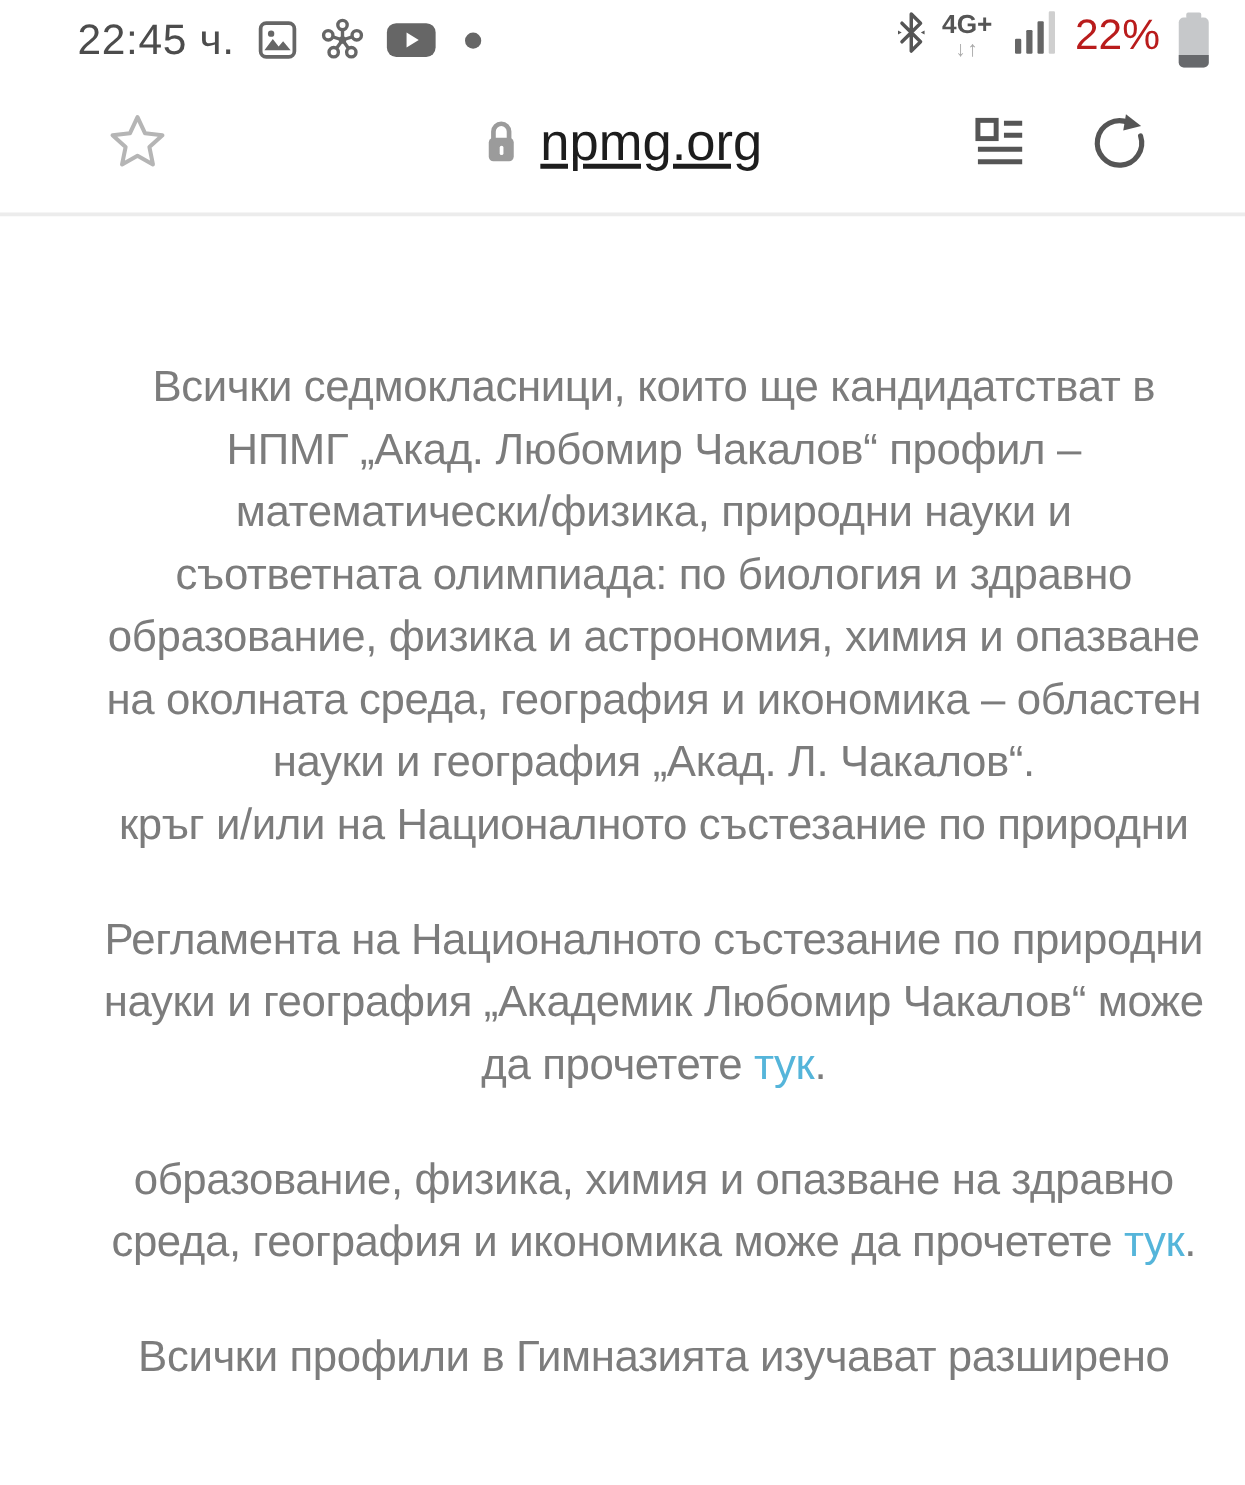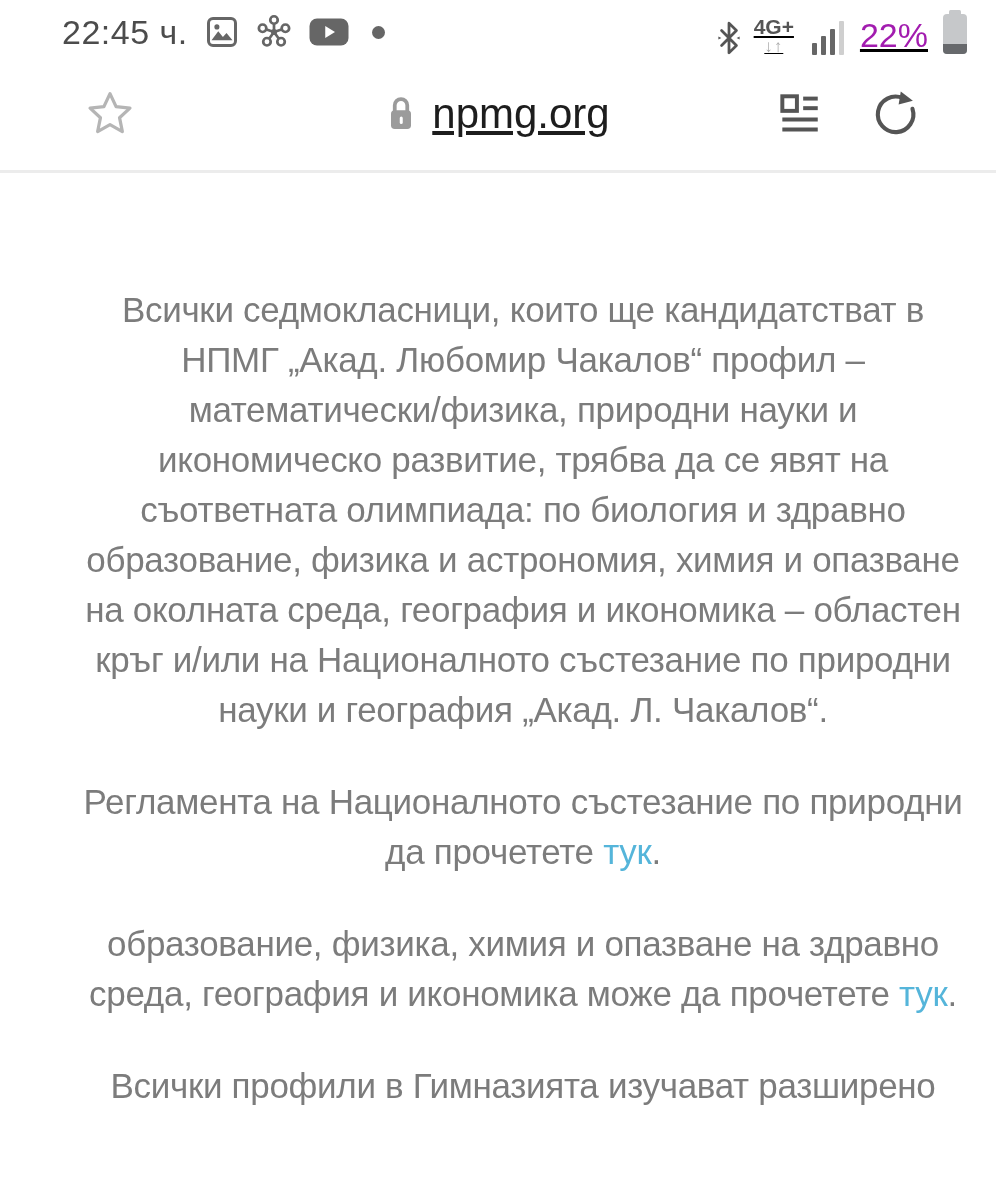--- a/index.html
+++ b/index.html
@@ -15,29 +15,29 @@
     height: 58px;
     display: flex; align-items: center; justify-content: space-between;
     padding: 6px 26px 0 62px;
     box-sizing: border-box;
     background: #ffffff;
   }
   .status-left { display: flex; align-items: center; gap: 16px; }
   .status-time { font-size: 34px; color: #4c4c4c; letter-spacing: 0.5px; }
   .sicon { display: inline-flex; align-items: center; }
   .notif-dot { width: 13px; height: 13px; border-radius: 50%; background: #666; margin-left: 6px; }
-  .status-right { display: flex; align-items: flex-end; gap: 12px; text-decoration: underline; }
+  .status-right { display: flex; align-items: flex-start; gap: 12px; }
   .net-block { display: flex; flex-direction: column; align-items: center; line-height: 1; margin-right: 2px; }
   .net-label { font-size: 21px; font-weight: bold; color: #555; }
   .net-arrows { font-size: 17px; color: #aaa; letter-spacing: 1px; margin-top: 1px; }
   .signal { display: inline-flex; align-items: flex-end; gap: 4px; height: 34px; margin: 0 4px; }
   .signal .bar { width: 5px; background: #666; border-radius: 1px; }
   .signal .b1 { height: 12px; } .signal .b2 { height: 19px; }
   .signal .b3 { height: 26px; } .signal .b4 { height: 34px; background: #cfcfcf; }
-  .battery-pct { font-size: 34px; color: #a21caf; }
+  .battery-pct { font-size: 34px; color: #b91c1c; }
   
   .toolbar {
     height: 112px;
     display: flex; align-items: center;
     position: relative;
     background: #ffffff;
     border-bottom: 3px solid #ececec;
     box-sizing: content-box;
   }
   .bookmark-btn { margin-left: 84px; display: inline-flex; }
@@ -164,29 +164,29 @@
     </span>
   </div>
 </div>
 
 <div class="content">
   <div>
       <div class="paragraph">
         <div class="line"><span>Всички седмокласници, които ще кандидатстват в</span></div>
         <div class="line"><span>НПМГ „Акад. Любомир Чакалов“ профил –</span></div>
         <div class="line"><span>математически/физика, природни науки и</span></div>
-        <div class="line"><span>икономическо развитие, трябва да се явят на</span></div>
         <div class="line"><span>съответната олимпиада: по биология и здравно</span></div>
         <div class="line"><span>образование, физика и астрономия, химия и опазване</span></div>
         <div class="line"><span>на околната среда, география и икономика – областен</span></div>
+        <div class="line"><span>науки и география „Акад. Л. Чакалов“.</span></div>
         <div class="line"><span>кръг и/или на Националното състезание по природни</span></div>
-        <div class="line"><span>науки и география „Акад. Л. Чакалов“.</span></div>
       </div>
       <div class="paragraph">
         <div class="line"><span>Регламента на Националното състезание по природни</span></div>
+        <div class="line"><span>науки и география „Академик Любомир Чакалов“ може</span></div>
         <div class="line"><span>да прочетете </span><a class="link">тук</a><span>.</span></div>
       </div>
       <div class="paragraph">
         <div class="line"><span>образование, физика, химия и опазване на здравно</span></div>
         <div class="line"><span>среда, география и икономика може да прочетете </span><a class="link">тук</a><span>.</span></div>
       </div>
       <div class="paragraph">
         <div class="line"><span>Всички профили в Гимназията изучават разширено</span></div>
       </div>
     </div>

